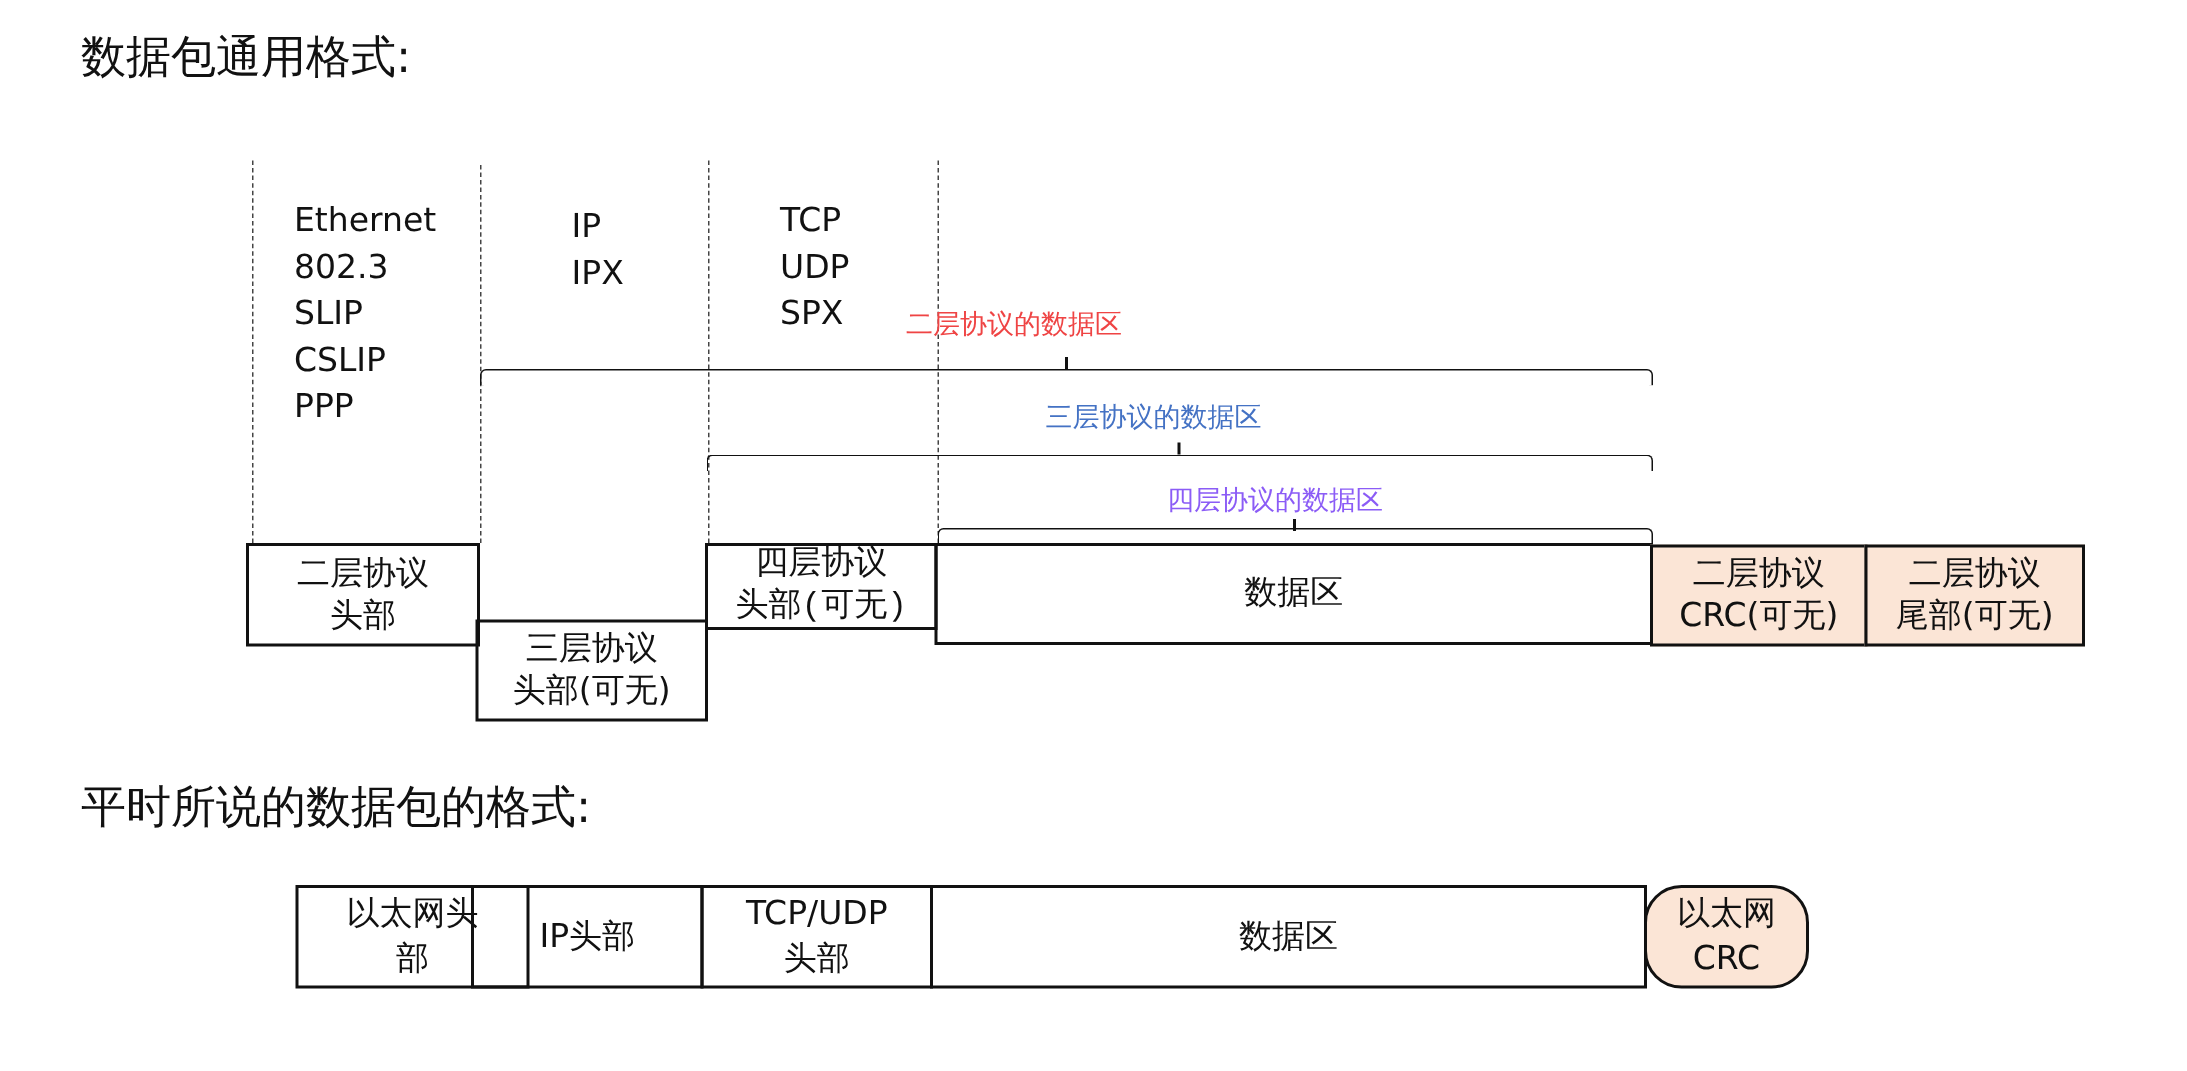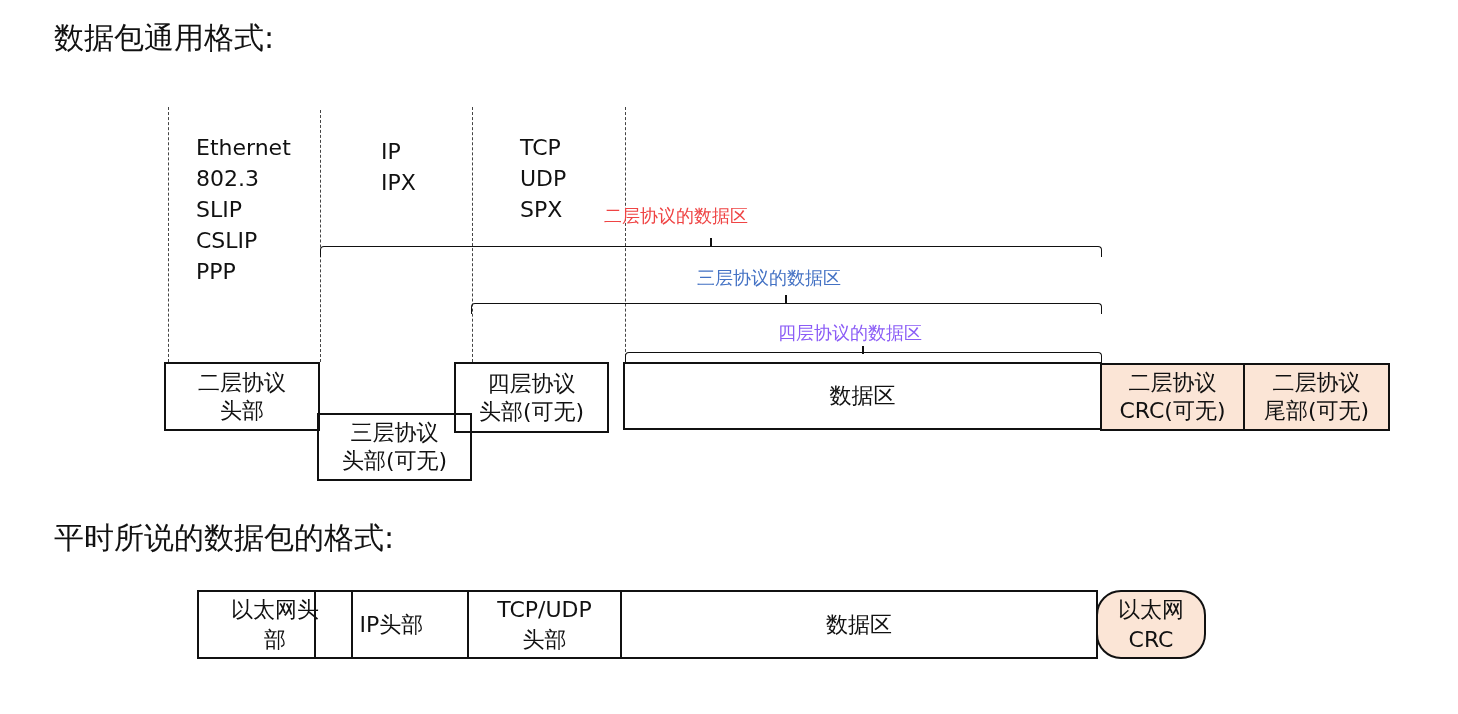--- a/index.html
+++ b/index.html
@@ -62,21 +62,21 @@
       <div class="line">二层协议</div>
       <div class="line">头部</div>
     </div>
 </div>
 <div class="cell" style="left:317px;top:373px;width:155px;height:68px;margin-top:40px;">
   <div>
       <div class="line">三层协议</div>
       <div class="line">头部(可无)</div>
     </div>
 </div>
-<div class="cell" style="left:454px;top:362px;width:155px;height:71px;">
+<div class="cell" style="left:470px;top:362px;width:155px;height:58px;font-family:Liberation Mono, monospace;">
   <div>
       <div class="line">四层协议</div>
       <div class="line">头部(可无)</div>
     </div>
 </div>
 <div class="cell" style="left:623px;top:362px;width:479px;height:68px;">
   <div class="line">数据区</div>
 </div>
 <div class="cell crc" style="left:1100px;top:363px;width:145px;height:68px;">
   <div>

